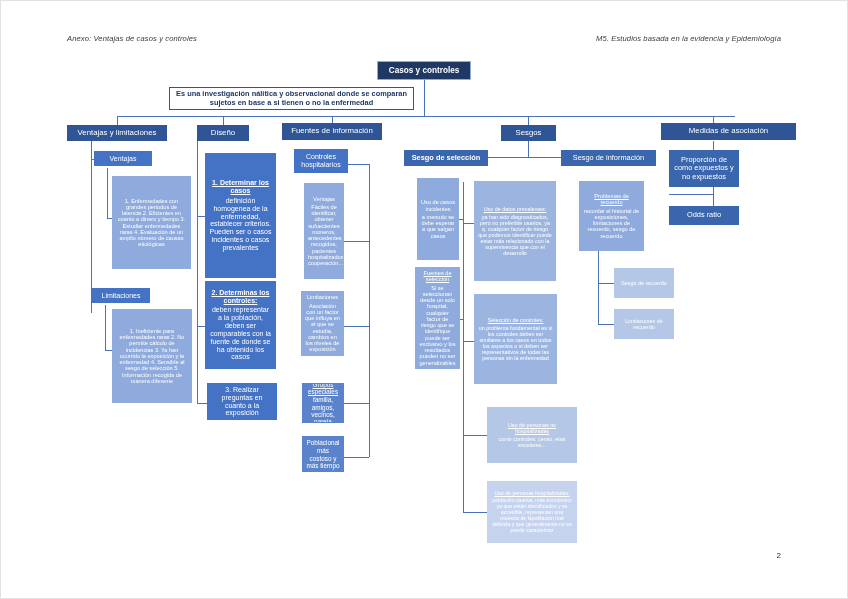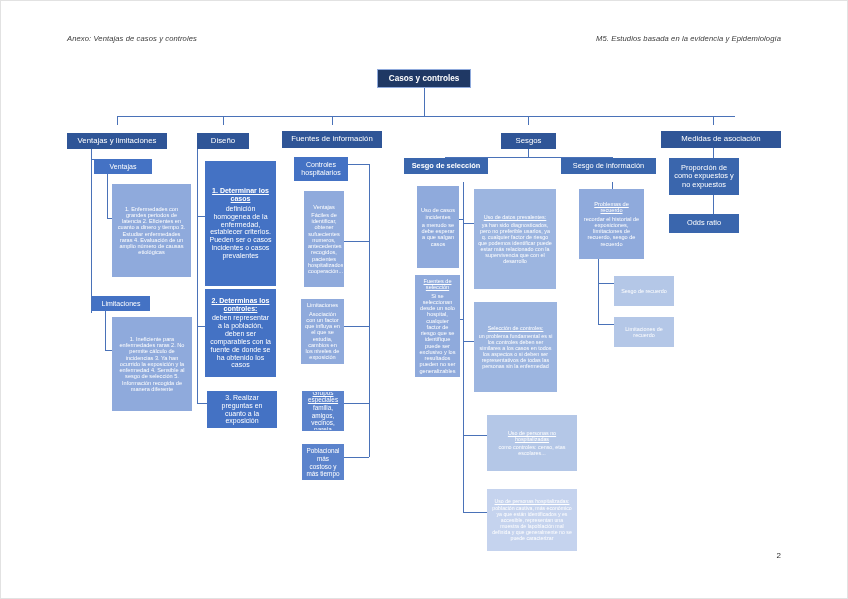--- a/index.html
+++ b/index.html
@@ -32,21 +32,20 @@
   .lnh{height:1px;}
   .lnv{width:1px;}
   
   .bx{
     position:absolute;box-sizing:border-box;
     display:flex;align-items:center;justify-content:center;
     text-align:center;color:#ffffff;
     line-height:1.12;
     padding:2px 3px;
     overflow:hidden;
-    margin-top:8px;
   }
   .bx span{display:block;width:100%;}
   
   .v-root{background:#1f3864;border:1px solid #8faadc;font-weight:bold;font-size:8.2px;}
   .v-white{background:#ffffff;border:1px solid #2f5597;color:#1f3864;font-weight:bold;font-size:7.4px;}
   .v-dark{background:#2f5597;border:1px solid #2f5597;font-size:7.8px;}
   .v-dark2{background:#3a66ad;border:1px solid #3a66ad;font-size:7.4px;}
   .v-mid{background:#4472c4;border:1px solid #4472c4;font-size:7.0px;}
   .v-mid2{background:#5b83cc;border:1px solid #5b83cc;font-size:6.4px;}
   .v-light{background:#8faadc;border:1px solid #8faadc;font-size:5.6px;}
@@ -115,34 +114,37 @@
   <div class="ln lnh" style="left:597px;top:323px;width:17px;"></div>
 
   <div class="ln lnv" style="left:712px;top:140px;height:76px;"></div>
   <div class="ln lnh" style="left:668px;top:193px;width:44px;"></div>
   <div class="ln lnh" style="left:668px;top:216px;width:44px;"></div>
 
   <div class="bx v-root" style="left:376px;top:60px;width:94px;height:19px;">
     <span>Casos y controles</span>
   </div>
 
+  <div class="bx v-white" style="left:168px;top:86px;width:245px;height:23px;">
+    <span>Es una investigación nálitica y observacional donde se comparan sujetos en base a si tienen o no la enfermedad</span>
+  </div>
 
   <div class="bx v-dark" style="left:66px;top:124px;width:100px;height:16px;">
     <span>Ventajas y limitaciones</span>
   </div>
   <div class="bx v-dark" style="left:196px;top:124px;width:52px;height:16px;">
     <span>Diseño</span>
   </div>
   <div class="bx v-dark" style="left:281px;top:122px;width:100px;height:17px;">
     <span>Fuentes de información</span>
   </div>
   <div class="bx v-dark" style="left:500px;top:124px;width:55px;height:16px;">
     <span>Sesgos</span>
   </div>
-  <div class="bx v-dark" style="left:660px;top:122px;width:120px;height:17px;">
+  <div class="bx v-dark" style="left:660px;top:122px;width:135px;height:17px;">
     <span>Medidas de asociación</span>
   </div>
 
   <div class="bx v-mid" style="left:93px;top:150px;width:58px;height:15px;">
     <span>Ventajas</span>
   </div>
   <div class="bx v-light" style="left:111px;top:175px;width:79px;height:93px;">
     <span>1. Enfermedades con grandes periodos de latencia   2. Eficientes en cuanto a dinero y tiempo   3. Estudiar enfermedades raras   4. Evaluación de un amplio número de causas etiológicas</span>
   </div>
   <div class="bx v-mid" style="left:91px;top:287px;width:58px;height:15px;">

